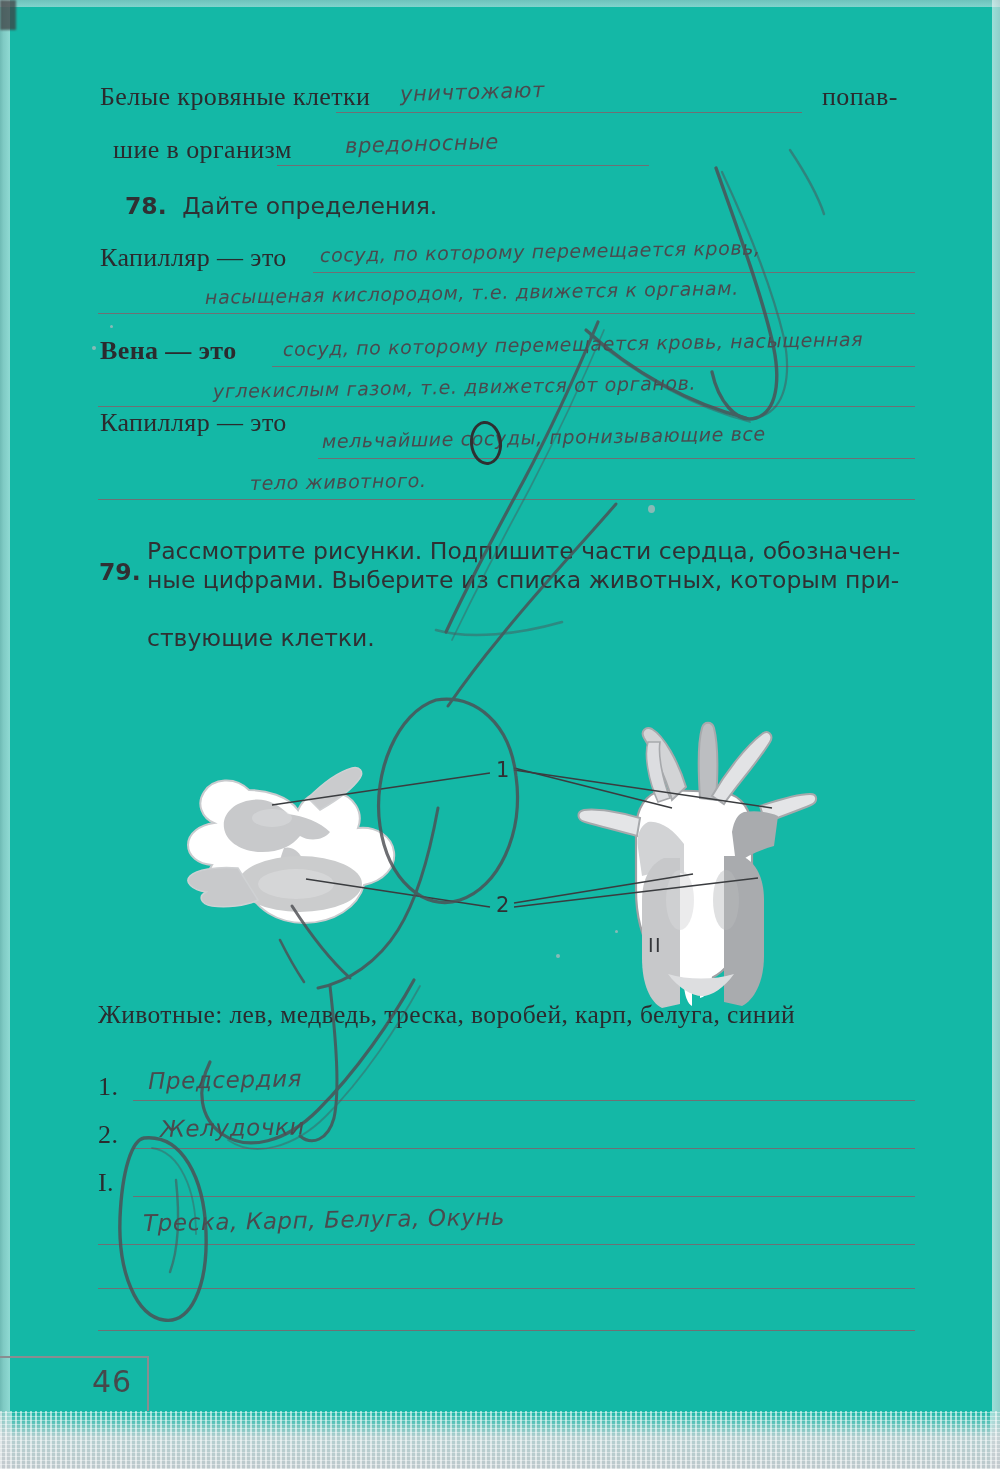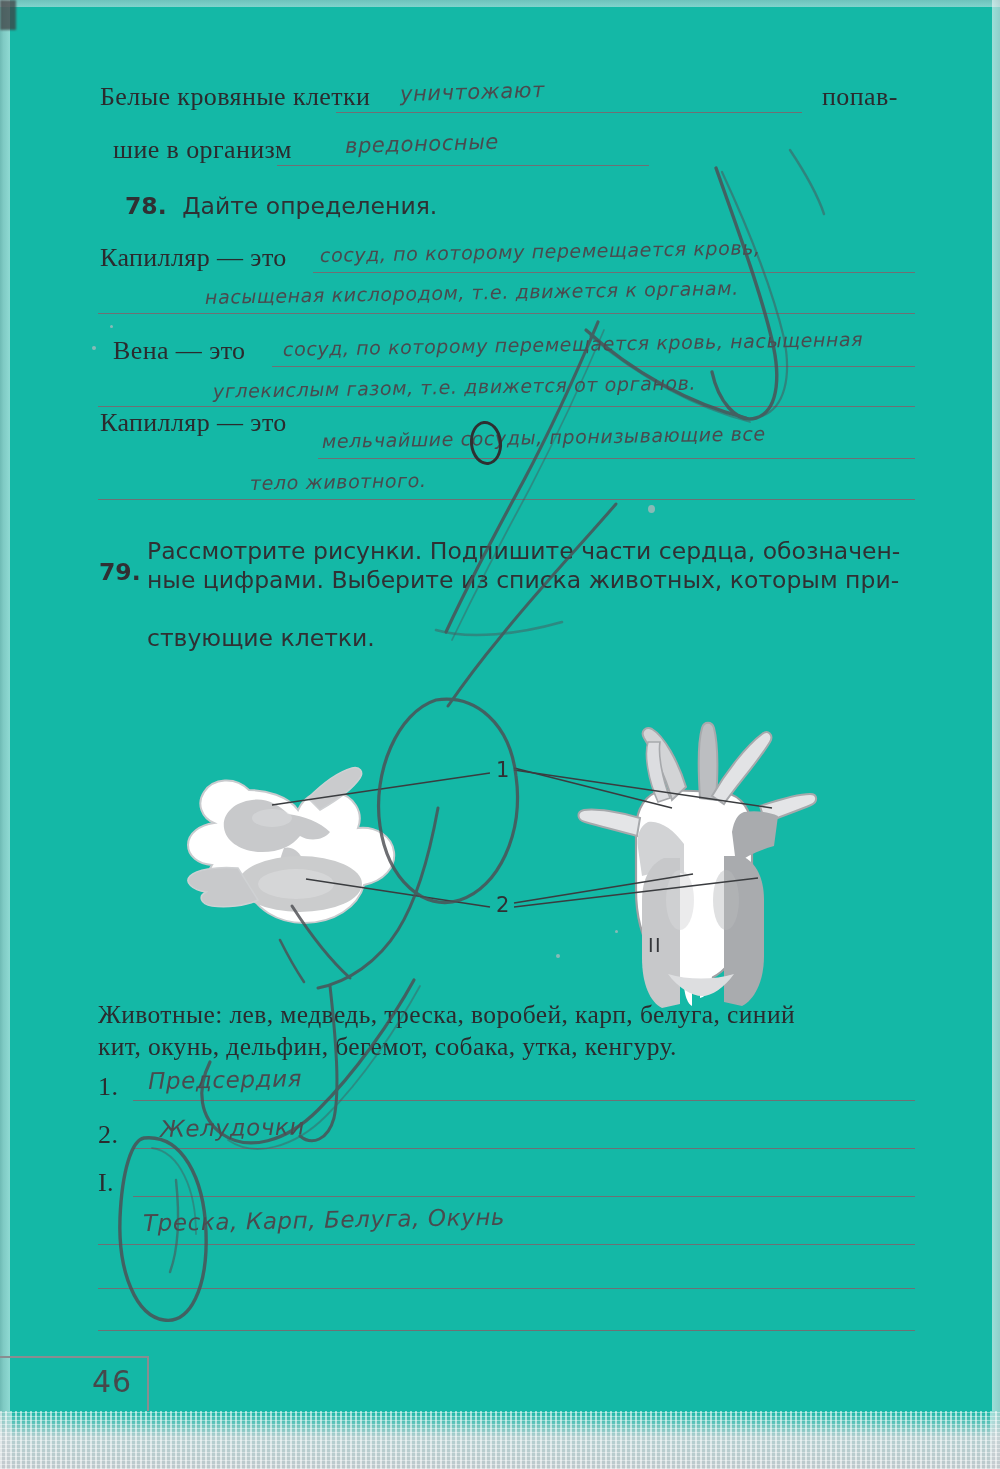--- a/index.html
+++ b/index.html
@@ -177,21 +177,21 @@
     <b>78.</b>
     <span style="margin-left:8px;">Дайте определения.</span>
   </div>
 
   <div class="txt serif-line" style="left:100px; top:243px;">Капилляр — это</div>
   <div class="rule" style="left:313px; top:272px; width:602px;"></div>
   <div class="hand h2 tilt2" style="left:320px; top:244px;">сосуд, по которому перемещается кровь,</div>
   <div class="rule" style="left:98px; top:313px; width:817px;"></div>
   <div class="hand h2 tilt2" style="left:205px; top:286px;">насыщеная кислородом, т.е. движется к органам.</div>
 
-  <div class="txt serif-line" style="left:113px; top:336px;">Вена — это</div>
+  <div class="txt serif-line" style="left:100px; top:336px;font-weight:bold;">Вена — это</div>
   <div class="rule" style="left:272px; top:366px; width:643px;"></div>
   <div class="hand h2 tilt2" style="left:283px; top:338px;">сосуд, по которому перемещается кровь, насыщенная</div>
   <div class="rule" style="left:98px; top:406px; width:817px;"></div>
   <div class="hand h2 tilt2" style="left:213px; top:380px;">углекислым газом, т.е. движется от органов.</div>
 
   <div class="txt serif-line" style="left:100px; top:408px;font-family:Liberation Serif, serif;">Капилляр — это</div>
   <div class="rule" style="left:318px; top:458px; width:597px;"></div>
   <div class="hand h2 tilt2" style="left:322px; top:430px;">мельчайшие сосуды, пронизывающие все</div>
   <div class="rule" style="left:98px; top:499px; width:817px;"></div>
   <div class="hand h2 tilt2" style="left:250px; top:472px;">тело животного.</div>
@@ -292,21 +292,20 @@
       <line x1="514" y1="903" x2="693" y2="874"></line>
       <line x1="514" y1="907" x2="758" y2="878"></line>
     </g>
   </svg>
 
   <div class="fig-label" style="left:496px; top:758px;">1</div>
   <div class="fig-label" style="left:496px; top:893px;">2</div>
   <div class="fig-roman" style="left:648px; top:934px;">II</div>
 
   <div class="txt serif-line" style="left:98px; top:1000px; font-size:25.5px;">Животные: лев, медведь, треска, воробей, карп, белуга, синий</div>
-  <div class="txt serif-line" style="left:98px; top:1032px; font-size:25.5px;">кит, окунь, дельфин, бегемот, собака, утка, кенгуру.</div>
 
   <div class="txt serif-line" style="left:98px; top:1072px;">1.</div>
   <div class="rule thin" style="left:133px; top:1100px; width:782px;"></div>
   <div class="hand h3 tilt2" style="left:148px; top:1068px;">Предсердия</div>
 
   <div class="txt serif-line" style="left:98px; top:1120px;">2.</div>
   <div class="rule thin" style="left:133px; top:1148px; width:782px;"></div>
   <div class="hand h3 tilt2" style="left:160px; top:1116px;">Желудочки</div>
 
   <div class="txt serif-line" style="left:98px; top:1168px;">I.</div>

